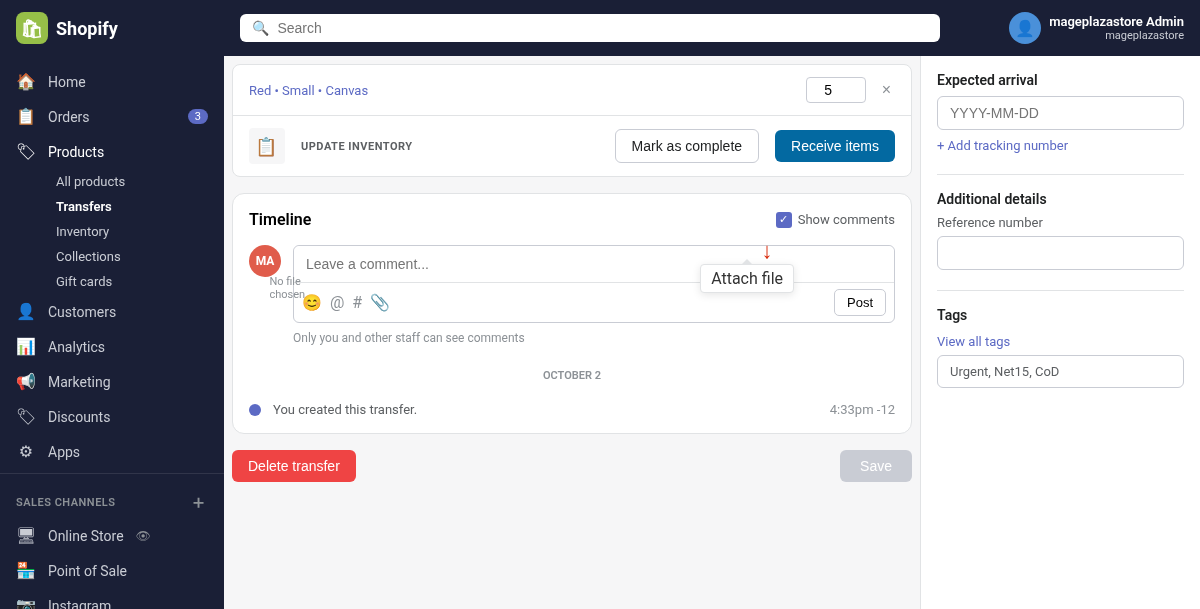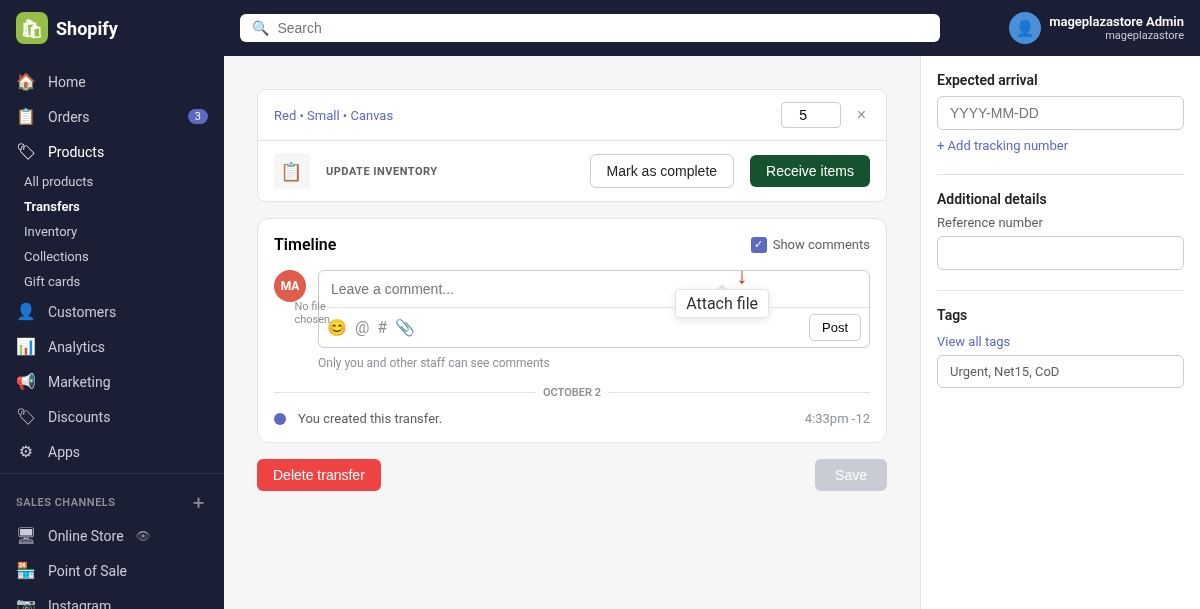--- a/index.html
+++ b/index.html
@@ -71,20 +71,21 @@
       align-items: center;
       justify-content: space-between;
     }
     .sub-nav { padding: 0; }
     .sub-nav-item {
       display: block;
       padding: 5px 16px 5px 24px;
       color: #c9ccd4;
       font-size: 13px;
       cursor: pointer;
+      margin-left: 32px;
     }
     .sub-nav-item.active { color: #fff; font-weight: 600; }
     .nav-item.active-parent { color: #fff; }
     .sidebar-divider { height: 1px; background: rgba(255,255,255,0.1); margin: 4px 0; }
     .eye-icon { font-size: 12px; color: #8c9196; }
 
     
     .topbar {
       position: fixed;
       top: 0;
@@ -140,21 +141,21 @@
       display: flex;
       flex-direction: column;
     }
     .content-wrapper {
       display: flex;
       flex: 1;
       padding: 0;
     }
     .center-panel {
       flex: 1;
-      padding: 33px;
+      padding: 8px;
       overflow-y: auto;
     }
     .right-panel {
       width: 280px;
       background: #fff;
       border-left: 1px solid #e1e3e5;
       padding: 16px;
       overflow-y: auto;
     }
 
@@ -221,21 +222,21 @@
       padding: 8px 16px;
       border: 1px solid #c9ccd4;
       background: #fff;
       border-radius: 6px;
       font-size: 14px;
       cursor: pointer;
       color: #202223;
     }
     .btn-receive {
       padding: 8px 16px;
-      background: #14532d;
+      background: #0369a1;
       color: #fff;
       border: none;
       border-radius: 6px;
       font-size: 14px;
       cursor: pointer;
       font-weight: 500;
     }
 
     
     .timeline-card {
@@ -357,20 +358,21 @@
       font-size: 12px;
       color: #8c9196;
       margin-left: 44px;
       margin-bottom: 16px;
     }
     .timeline-divider {
       display: flex;
       align-items: center;
       gap: 8px;
       margin: 12px 0;
+      flex-direction: column;
     }
     .divider-line { flex: 1; height: 1px; background: #e1e3e5; }
     .divider-label { font-size: 11px; color: #8c9196; font-weight: 600; text-transform: uppercase; }
     .timeline-event {
       display: flex;
       align-items: center;
       gap: 12px;
       font-size: 13px;
       color: #5c5f62;
     }

